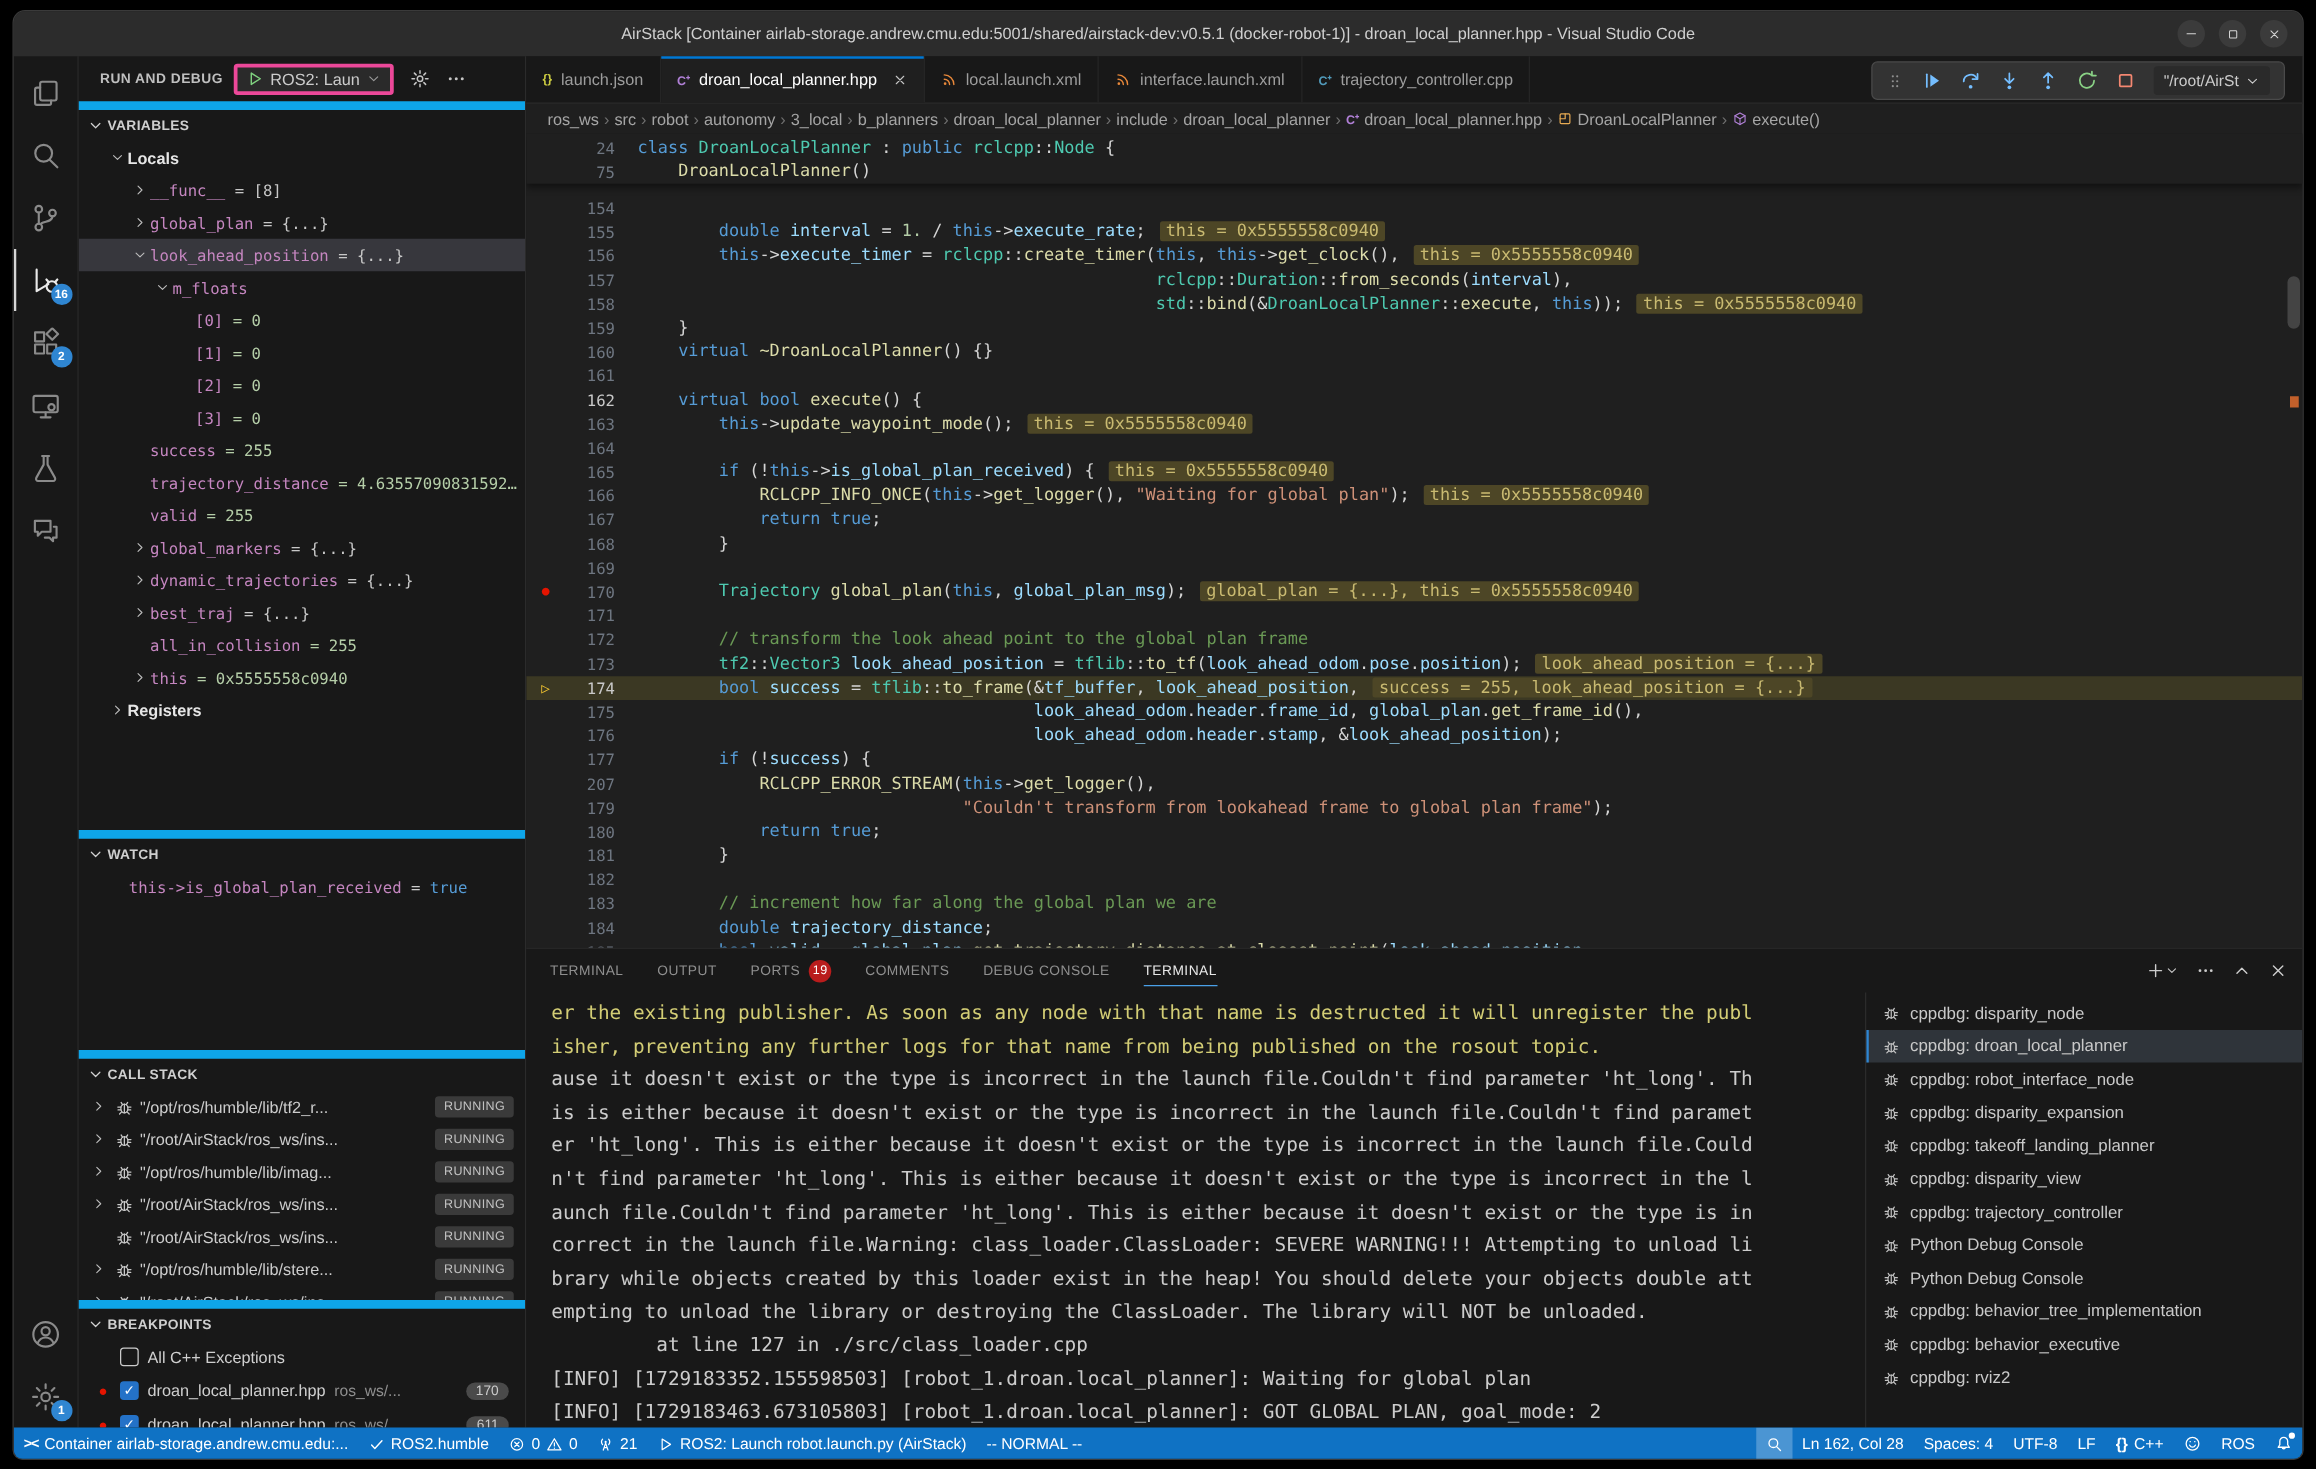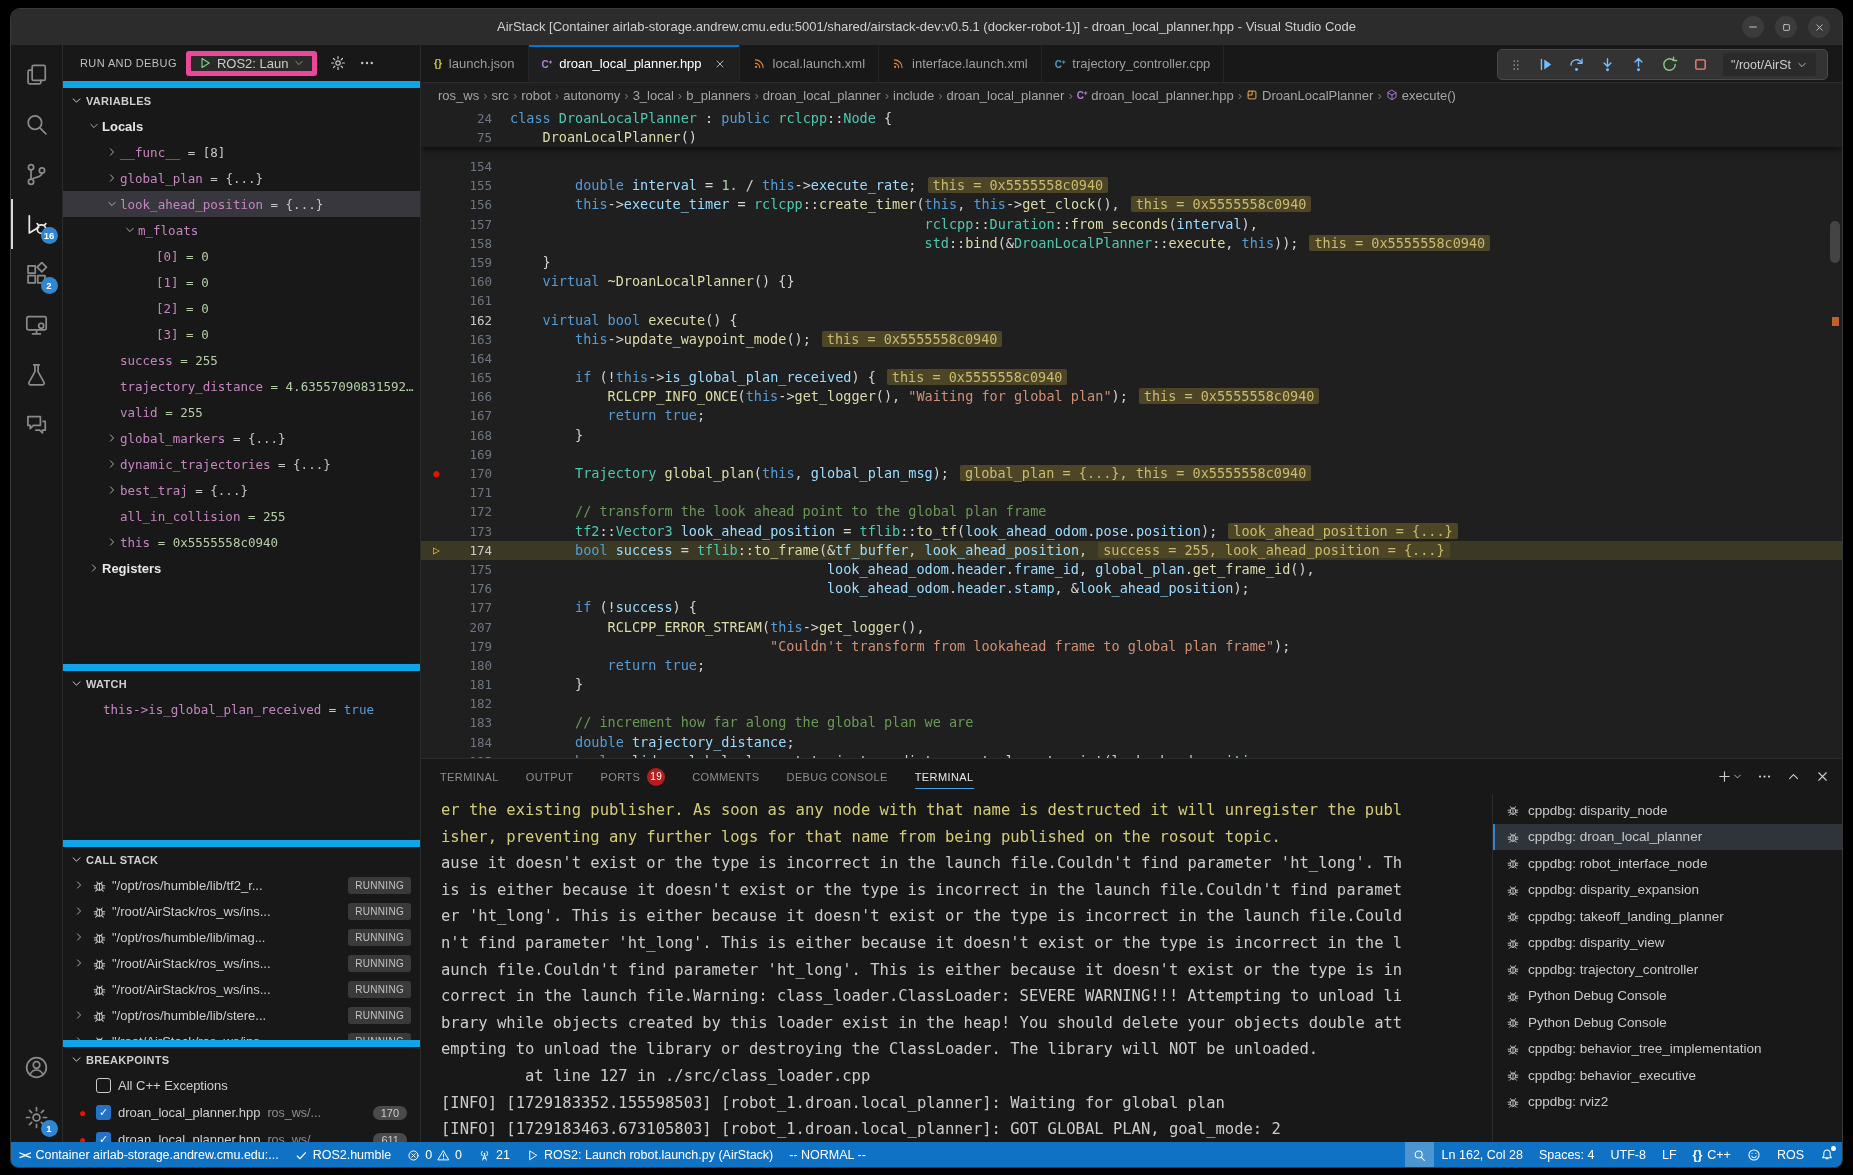--- a/index.html
+++ b/index.html
@@ -13,22 +13,22 @@
   
   .body-row{flex:none;height:1097px;display:flex}
   .abar{width:52px;background:#181818;border-right:1px solid #2b2b2b;display:flex;flex-direction:column;align-items:center;padding-top:4px}
   .ab-item{width:52px;height:50px;display:flex;align-items:center;justify-content:center;color:#8a8a8a;position:relative}
   .ab-item.active{color:#e9e9e9;box-shadow:inset 2px 0 0 #d7d7d7}
   .ab-badge{position:absolute;right:5px;bottom:5px;background:#2f86d2;color:#fff;font-size:9.5px;font-weight:bold;min-width:17px;height:17px;padding:0 3px;border-radius:9px;display:flex;align-items:center;justify-content:center}
   .ab-spacer{flex:1}
   
   .sidebar{width:358px;background:#181818;border-right:1px solid #2b2b2b;display:flex;flex-direction:column}
   .sb-head{height:36px;flex:none;display:flex;align-items:center;padding:0 8px 0 17px;gap:9px}
-  .sb-title{font-size:11px;font-weight:normal;color:#bfbfbf;letter-spacing:.4px;white-space:nowrap}
-  .launch{display:flex;align-items:center;gap:5px;background:#2a2a2a;border:5px solid #ec4899;border-radius:3px;height:25px;padding:0 7px;color:#cccccc;font-size:13px;white-space:nowrap}
+  .sb-title{font-size:11px;font-weight:bold;color:#bfbfbf;letter-spacing:.4px;white-space:nowrap}
+  .launch{display:flex;align-items:center;gap:5px;background:#2a2a2a;border:3px solid #ec4899;border-radius:3px;height:25px;padding:0 7px;color:#cccccc;font-size:13px;white-space:nowrap}
   .launch .play{color:#7fd17f;display:flex}
   .sb-iconbtn{color:#c6c6c6;display:flex;margin-left:4px}
   .sec{border-top:7px solid #0ea5e9;overflow:hidden;flex:none;display:flex;flex-direction:column}
   .sec-h{height:25px;flex:none;display:flex;align-items:center;gap:3px;padding-left:7px;color:#cfcfcf;font-size:11px;font-weight:bold;letter-spacing:.3px}
   .sec-h .chev{display:flex;color:#cfcfcf}
   #sec-variables{height:583px}#sec-watch{height:176px}#sec-callstack{height:200px}#sec-breakpoints{flex:1}
   .vrow{height:26px;flex:none;display:flex;align-items:center;font-family:"DejaVu Sans Mono",monospace;font-size:12.5px;color:#cccccc;white-space:nowrap;overflow:hidden}
   .vrow .chev{width:17px;flex:none;display:flex;justify-content:center;color:#bbbbbb}
   .vrow.sel{background:#37373d}
   .vname{color:#c586c0}

